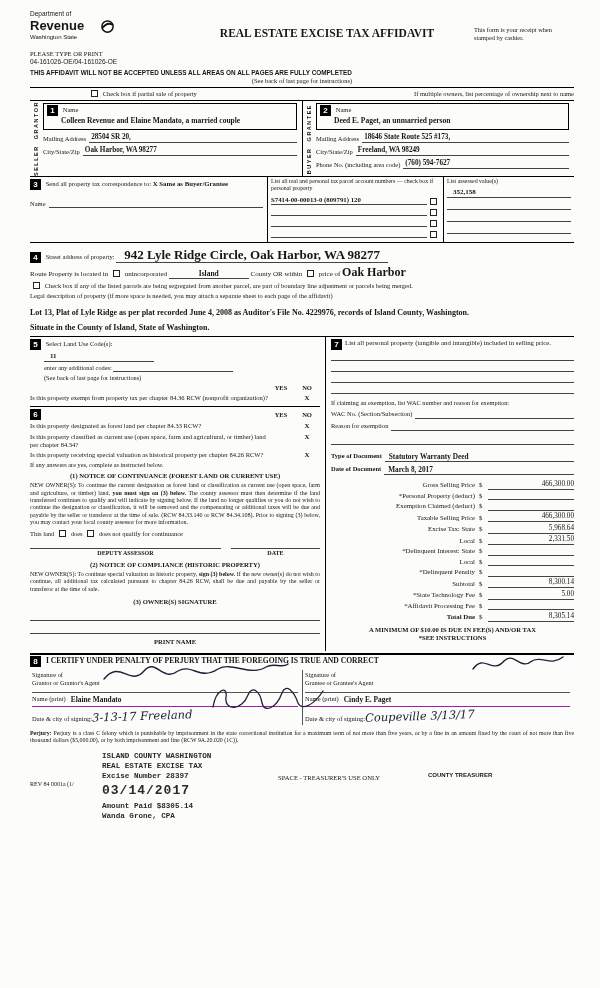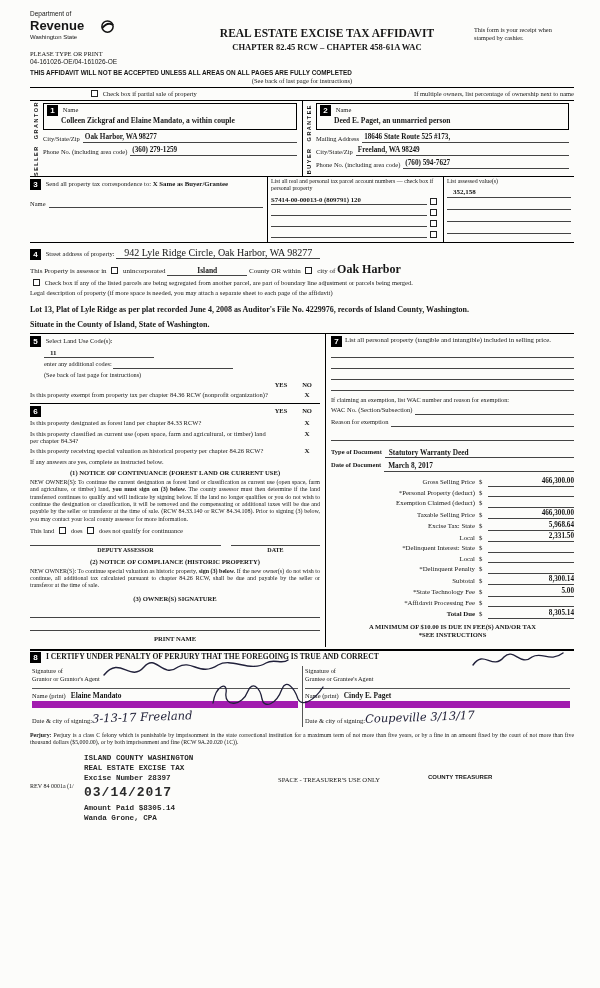--- a/index.html
+++ b/index.html
@@ -50,21 +50,21 @@
 .s3-left{width:238px;padding:2px 4px 2px 0;border-right:1px solid #000}
 .s3-mid{width:176px;padding:1px 3px;border-right:1px solid #000}
 .s3-right{flex:1;padding:1px 3px}
 .s3-hdr{font-size:5.9px;line-height:1.2;margin-bottom:2px}
 .prow{display:flex;align-items:flex-end;margin:3px 0}
 .prow .pv{flex:1;border-bottom:1px solid #444;font-weight:bold;font-size:6.8px;min-height:8px}
 .av{border-bottom:1px solid #444;font-weight:bold;font-size:7px;min-height:9px;margin:3px 0;padding-left:6px}
 
 .sec4{padding:2px 0 1px}
 .s4row{margin:2px 0;font-size:7px}
-.s4val{font-weight:normal;font-size:10px;border-bottom:1px solid #444;padding:0 8px}
+.s4val{font-weight:bold;font-size:13px;border-bottom:1px solid #444;padding:0 8px}
 .cnty{font-weight:bold;font-size:7.5px;border-bottom:1px solid #444;padding:0 30px}
 .legal{font-weight:bold;font-size
 :8px;margin:5px 0 4px;line-height:1.3}
 .situate{font-weight:bold;font-size:8px;margin:2px 0 3px}
 
 .main{display:flex;border-top:1px solid #000}
 .colL{width:296px;border-right:1px solid #000;padding:2px 5px 2px 0}
 .colR{flex:1;padding:2px 0 2px 5px}
 .sec6{border-top:1px solid #000;margin-top:3px;padding-top:2px}
 .ynhead{display:flex;justify-content:flex-end;font-weight:bold;font-size:6.5px}
@@ -85,43 +85,43 @@
 
 .blank{border-bottom:1px solid #444;height:11px}
 .s7lead{display:flex}
 .s7lead .t{flex:1;font-size:6.8px;line-height:1.25}
 .inline-fld{display:flex;align-items:flex-start;margin:3px 0}
 .inline-fld .lbl{white-space:nowrap;padding-right:3px}
 .inline-fld .fv{flex:1;border-bottom:1px solid #444;font-weight:bold;font-size:7.3px;min-height:9px;padding-left:4px}
 .feerow{display:flex;align-items:flex-end;margin:1.5px 0;font-size:6.8px}
 .feelbl{flex:1;text-align:right;padding-right:4px}
 .dollar{width:9px}
-.feeval{width:86px;border-bottom:1px solid #444;text-align:right;font-weight:bold;min-height:9px;font-size:7.2px}
+.feeval{width:86px;border-bottom:1px solid #444;text-align:right;font-weight:normal;min-height:9px;font-size:7.2px}
 .minnote{font-weight:bold;font-size:6.6px;text-align:center;margin-top:4px}
 .seeinstr{font-weight:bold;font-size:6.6px;text-align:center}
 
 .sec8{border-top:2px solid #000;position:relative;padding:0 0 0;margin-top:2px}
 .s8head{font-weight:bold;font-size:7.6px;padding:1px 0 3px}
 .s8grid{display:flex}
 .s8col{width:50%;padding:1px 4px 2px 2px}
 .s8col.r{border-left:1px solid #555}
 .s8sig{font-size:6.3px;line-height:1.3;border-bottom:1px solid #555;min-height:22px}
-.s8row{display:flex;align-items:center;border-bottom:7px solid #a21caf;min-height:14px;padding:2px 0 1px}
+.s8row{display:flex;align-items:center;border-bottom:1px solid #a21caf;min-height:14px;padding:2px 0 1px}
 .s8row .lbl{white-space:nowrap;padding-right:3px}
 .s8row .nv{flex:1;font-weight:bold;font-size:7.4px;padding-left:2px}
 .s8date{display:flex;align-items:flex-end;min-height:16px;padding-top:2px}
 .hand{font-family:"DejaVu Serif",serif;font-style:italic;font-size:11.5px;color:#23233a;
   display:inline-block;transform:rotate(-2deg);white-space:nowrap}
 .sig-svg{position:absolute;pointer-events:none}
 
 .perjury{font-size:5.9px;text-align:justify;margin-top:5px;line-height:1.25}
 
 .footer{position:relative;height:76px;margin-top:6px}
 .f-rev{position:absolute;left:0;top:30px;font-size:6px}
-.f-stamp{position:absolute;left:54px;top:0;font-family:"Liberation Mono",monospace;
+.f-stamp{position:absolute;left:72px;top:0;font-family:"Liberation Mono",monospace;
   font-weight:bold;font-size:7.6px;color:#2a2a2a;line-height:1.35}
 .f-date{font-size:13px;letter-spacing:1px;margin:1px 0}
 .f-space{position:absolute;left:248px;top:23px;font-size:6.6px}
 .f-treas{position:absolute;left:398px;top:21px;font:bold 6px "Liberation Sans",sans-serif}
 </style>
 </head>
 <body>
 
 <div class="page">
 
@@ -134,21 +134,20 @@
           <circle cx="10" cy="10" r="7.5" fill="none" stroke="#111" stroke-width="2"></circle>
           <path d="M3 12 Q 10 3 17.5 8" stroke="#111" stroke-width="2.6" fill="none"></path>
         </svg>
       </div>
       <div class="logo-l3">Washington State</div>
       <div class="typeprint">PLEASE TYPE OR PRINT</div>
       <div class="formcode">04-161026-OE/04-161026-OE</div>
     </div>
     <div class="title-blk">
       <div class="form-title">REAL ESTATE EXCISE TAX AFFIDAVIT</div>
-      <div class="form-sub">CHAPTER 82.45 RCW – CHAPTER 458-61A WAC</div>
     </div>
     <div class="receipt">This form is your receipt when stamped by cashier.</div>
   </div>
 
   <div class="warn">THIS AFFIDAVIT WILL NOT BE ACCEPTED UNLESS ALL AREAS ON ALL PAGES ARE FULLY COMPLETED</div>
   <div class="seeback">(See back of last page for instructions)</div>
 
   <div class="partial">
     <span class="pl"><span class="cb"></span>
       <span>Check box if partial sale of property</span></span>
@@ -157,29 +156,29 @@
 
   <div class="parties">
     <div class="party seller">
       <div class="vlab">
           <span>SELLER  GRANTOR</span>
         </div>
       <div class="party-body">
         <div class="name-box">
           <span class="badge">1</span>
           <span class="lbl">Name</span>
-          <span class="name-val">Colleen Zickgraf and Elaine Mandato, a within couple</span>
-        </div>
+          <span class="name-val">Colleen Revenue and Elaine Mandato, a married couple</span>
+        </div>
+        <div class="field">
+            <span class="lbl">Mailing Address</span>
+          <span class="val">28504 SR 20,</span>
+          </div>
         <div class="field">
             <span class="lbl">City/State/Zip</span>
           <span class="val">Oak Harbor, WA 98277</span>
-          </div>
-        <div class="field">
-            <span class="lbl">Phone No. (including area code)</span>
-          <span class="val">(360) 279-1259</span>
           </div>
       </div>
     </div>
     <div class="party buyer">
       <div class="vlab">
           <span>BUYER  GRANTEE</span>
         </div>
       <div class="party-body">
         <div class="name-box">
           <span class="badge">2</span>
@@ -239,27 +238,27 @@
       <div class="av"></div>
       <div class="av"></div>
     </div>
   </div>
 
   <div class="sec4">
     <div class="s4row"><span class="badge">4</span>
       <span class="lbl">Street address of property:</span>
       <span class="s4val">942 Lyle Ridge Circle, Oak Harbor, WA  98277</span></div>
     <div class="s4row">
-      <span>This Property is assessor in</span>
+      <span>Route Property is located in</span>
       <span class="cb"></span>
       <span>unincorporated</span>
       <span class="cnty">Island</span>
       <span>County OR  within</span>
       <span class="cb"></span>
-      <span>city of</span>
+      <span>price of</span>
       <span class="b" style="font-size:12px">Oak Harbor</span>
     </div>
     <div class="s4row" style="font-size:6.5px">
       <span class="cb"></span>
       <span>Check box if any of the listed parcels are being segregated from another parcel, are part of boundary line adjustment or parcels being merged.</span>
     </div>
     <div class="s4row" style="font-size:6.5px">Legal description of property (if more space is needed, you may attach a separate sheet to each page of the affidavit)</div>
   </div>
 
   <div class="legal">Lot 13, Plat of Lyle Ridge as per plat recorded June 4, 2008 as Auditor's File No. 4229976, records of Island County, Washington.</div>

